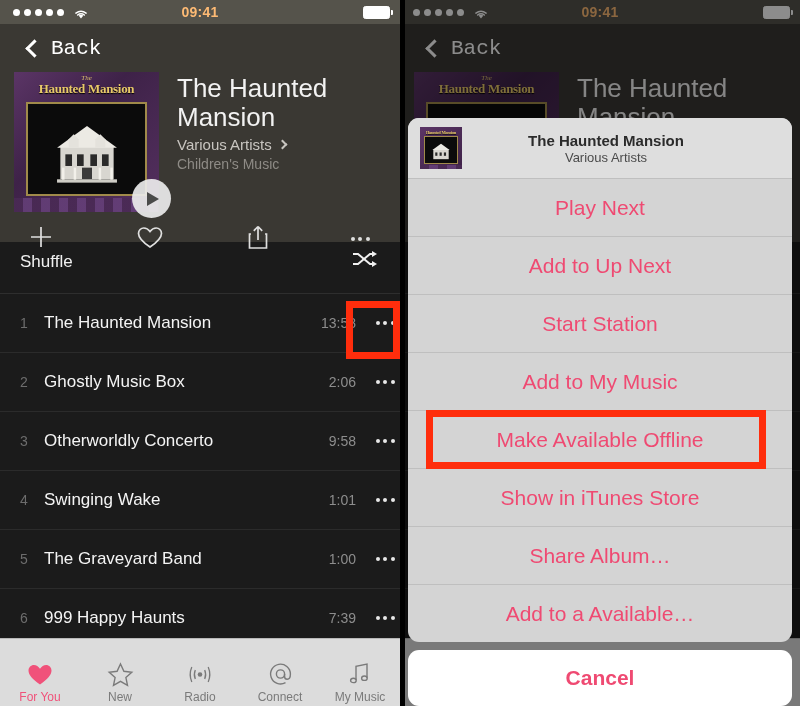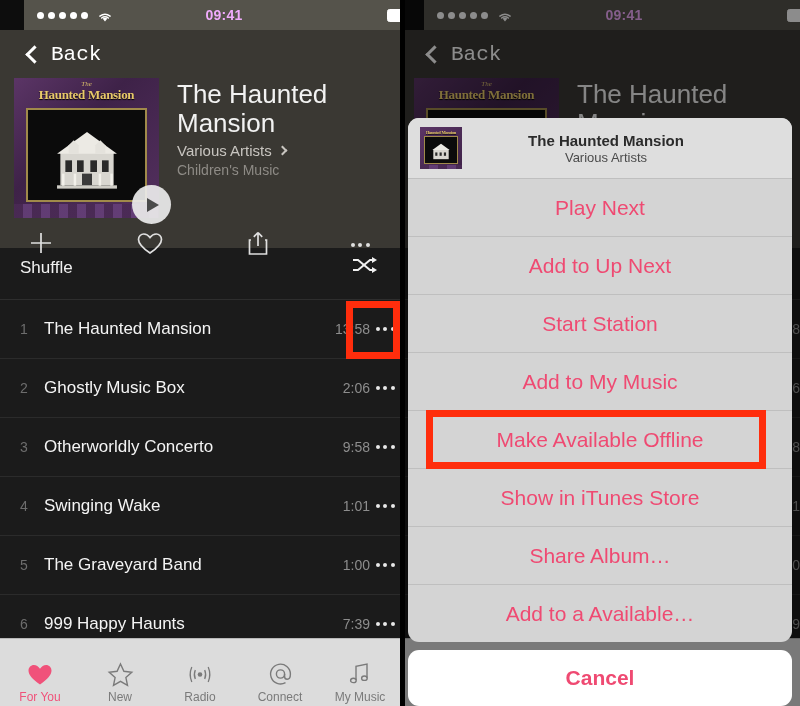--- a/index.html
+++ b/index.html
@@ -5,22 +5,22 @@
   * { margin:0; padding:0; box-sizing:border-box; }
   html,body { width:800px; height:706px; background:#000; overflow:hidden; }
   body { font-family:"Liberation Sans", sans-serif; -webkit-font-smoothing:antialiased; }
 
   .screens { position:relative; width:800px; height:706px; display:flex; }
   .phone { position:relative; width:400px; height:706px; overflow:hidden; background:#0d0d0d; }
   .phone.right { width:400px; }
   .divider { position:absolute; left:400px; top:0; width:5px; height:706px; background:#000; z-index:60; }
 
   
-  .statusbar { position:relative; height:30px; width:100%; display:flex; align-items:center;
-               background:#55534b; color:#f0abfc; z-index:5;margin-left:24px; }
+  .statusbar { position:relative; height:24px; width:100%; display:flex; align-items:center;
+               background:#55534b; color:#fdba74; z-index:5; }
   .sb-left { display:flex; align-items:center; gap:4px; padding-left:13px; }
   .dot { width:7px; height:7px; border-radius:50%; background:#fff; display:block; }
   .wifi { position:relative; width:16px; height:12px; margin-left:5px; }
   .sb-time { position:absolute; left:0; right:0; text-align:center; font-size:14px; font-weight:bold;
              letter-spacing:.2px; }
   .sb-right { margin-left:auto; padding-right:10px; display:flex; align-items:center; }
   .battery { width:27px; height:13px; border:1.5px solid #ffffff; border-radius:2.5px;
              position:relative; background:#fff; }
   .battery:after { content:""; position:absolute; right:-4px; top:3.5px; width:2.5px; height:5px;
              background:#fff; border-radius:0 1px 1px 0; }
@@ -66,21 +66,21 @@
 
   
   .list { background:#1b1b1b; }
   .shuffle-row { display:flex; align-items:center; justify-content:space-between;
                  height:52px; padding:0 22px 12px 20px; color:#f0f0f0; font-size:17px;
                  border-bottom:1px solid #2e2e2e; cursor:pointer; }
   .track { position:relative; display:flex; align-items:center; height:59px;
            border-bottom:1px solid #2b2b2b; padding-left:20px; cursor:pointer; }
   .tnum { width:24px; color:#6d6d6d; font-size:14px; flex:none; }
   .tname { color:#f4f4f4; font-size:17px; flex:1; }
-  .ttime { color:#8d8d8d; font-size:14px; }
+  .ttime { color:#8d8d8d; font-size:14px; margin-right:14px; }
   .tdots { width:30px; display:flex; align-items:center; justify-content:center; cursor:pointer; }
   .dots3 { display:flex; gap:3.5px; }
   .dots3 i { width:4px; height:4px; border-radius:50%; background:#e8e8e8; display:block; }
 
   
   .tabbar { position:absolute; left:0; bottom:0; width:100%; height:68px; background:#dcdcdc;
             display:flex; border-top:1px solid #b9b9b9; z-index:6; }
   .tab { flex:1; display:flex; flex-direction:column; align-items:center; justify-content:center;
          gap:3px; cursor:pointer;margin-top:20px; }
   .tab-label { font-size:12px; color:#7a7a7a; }

